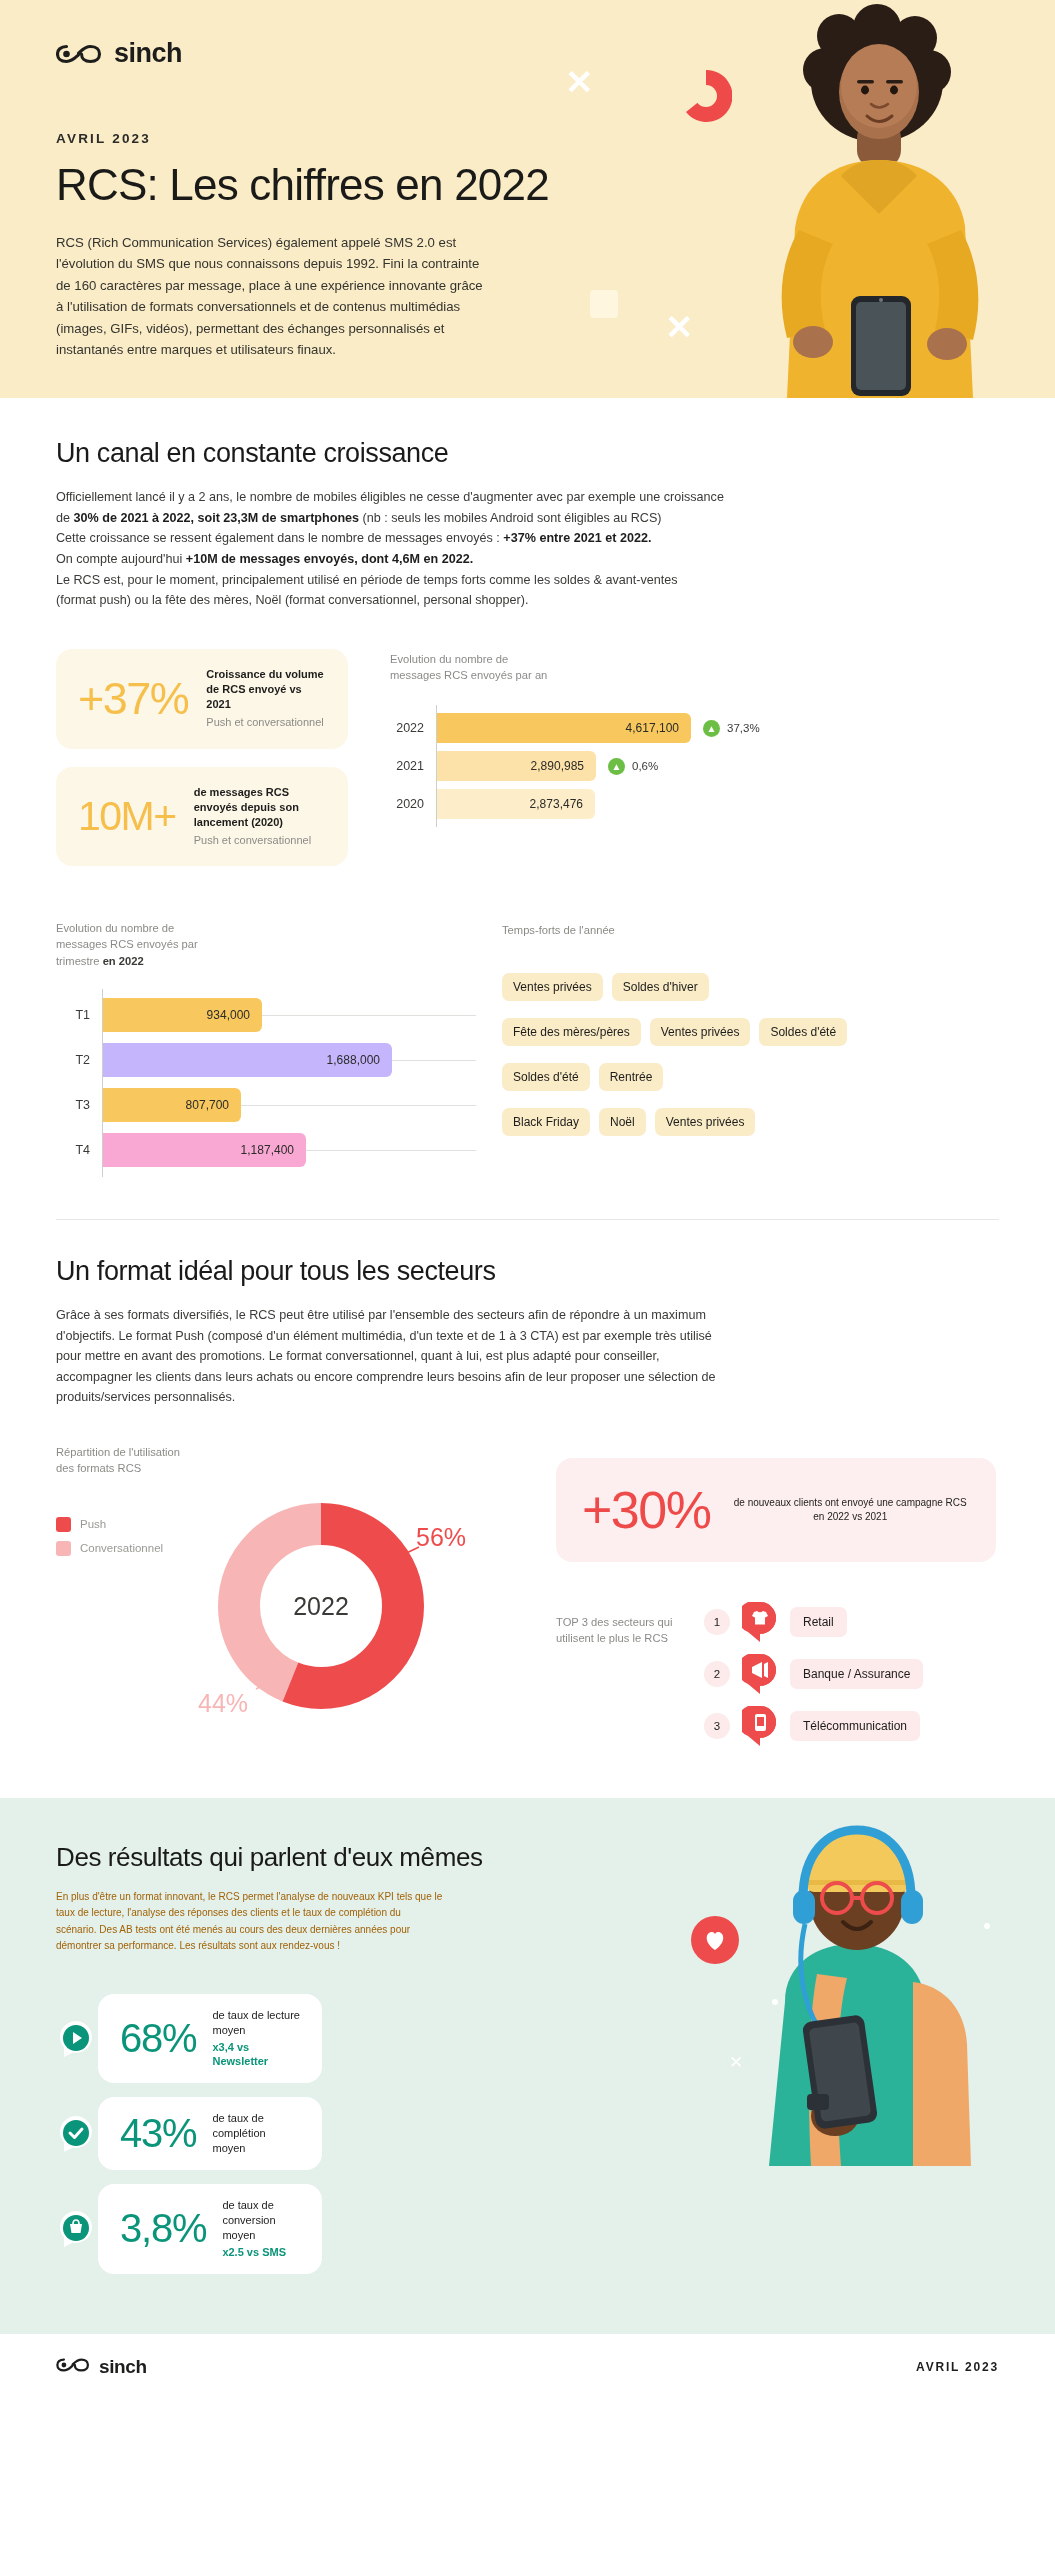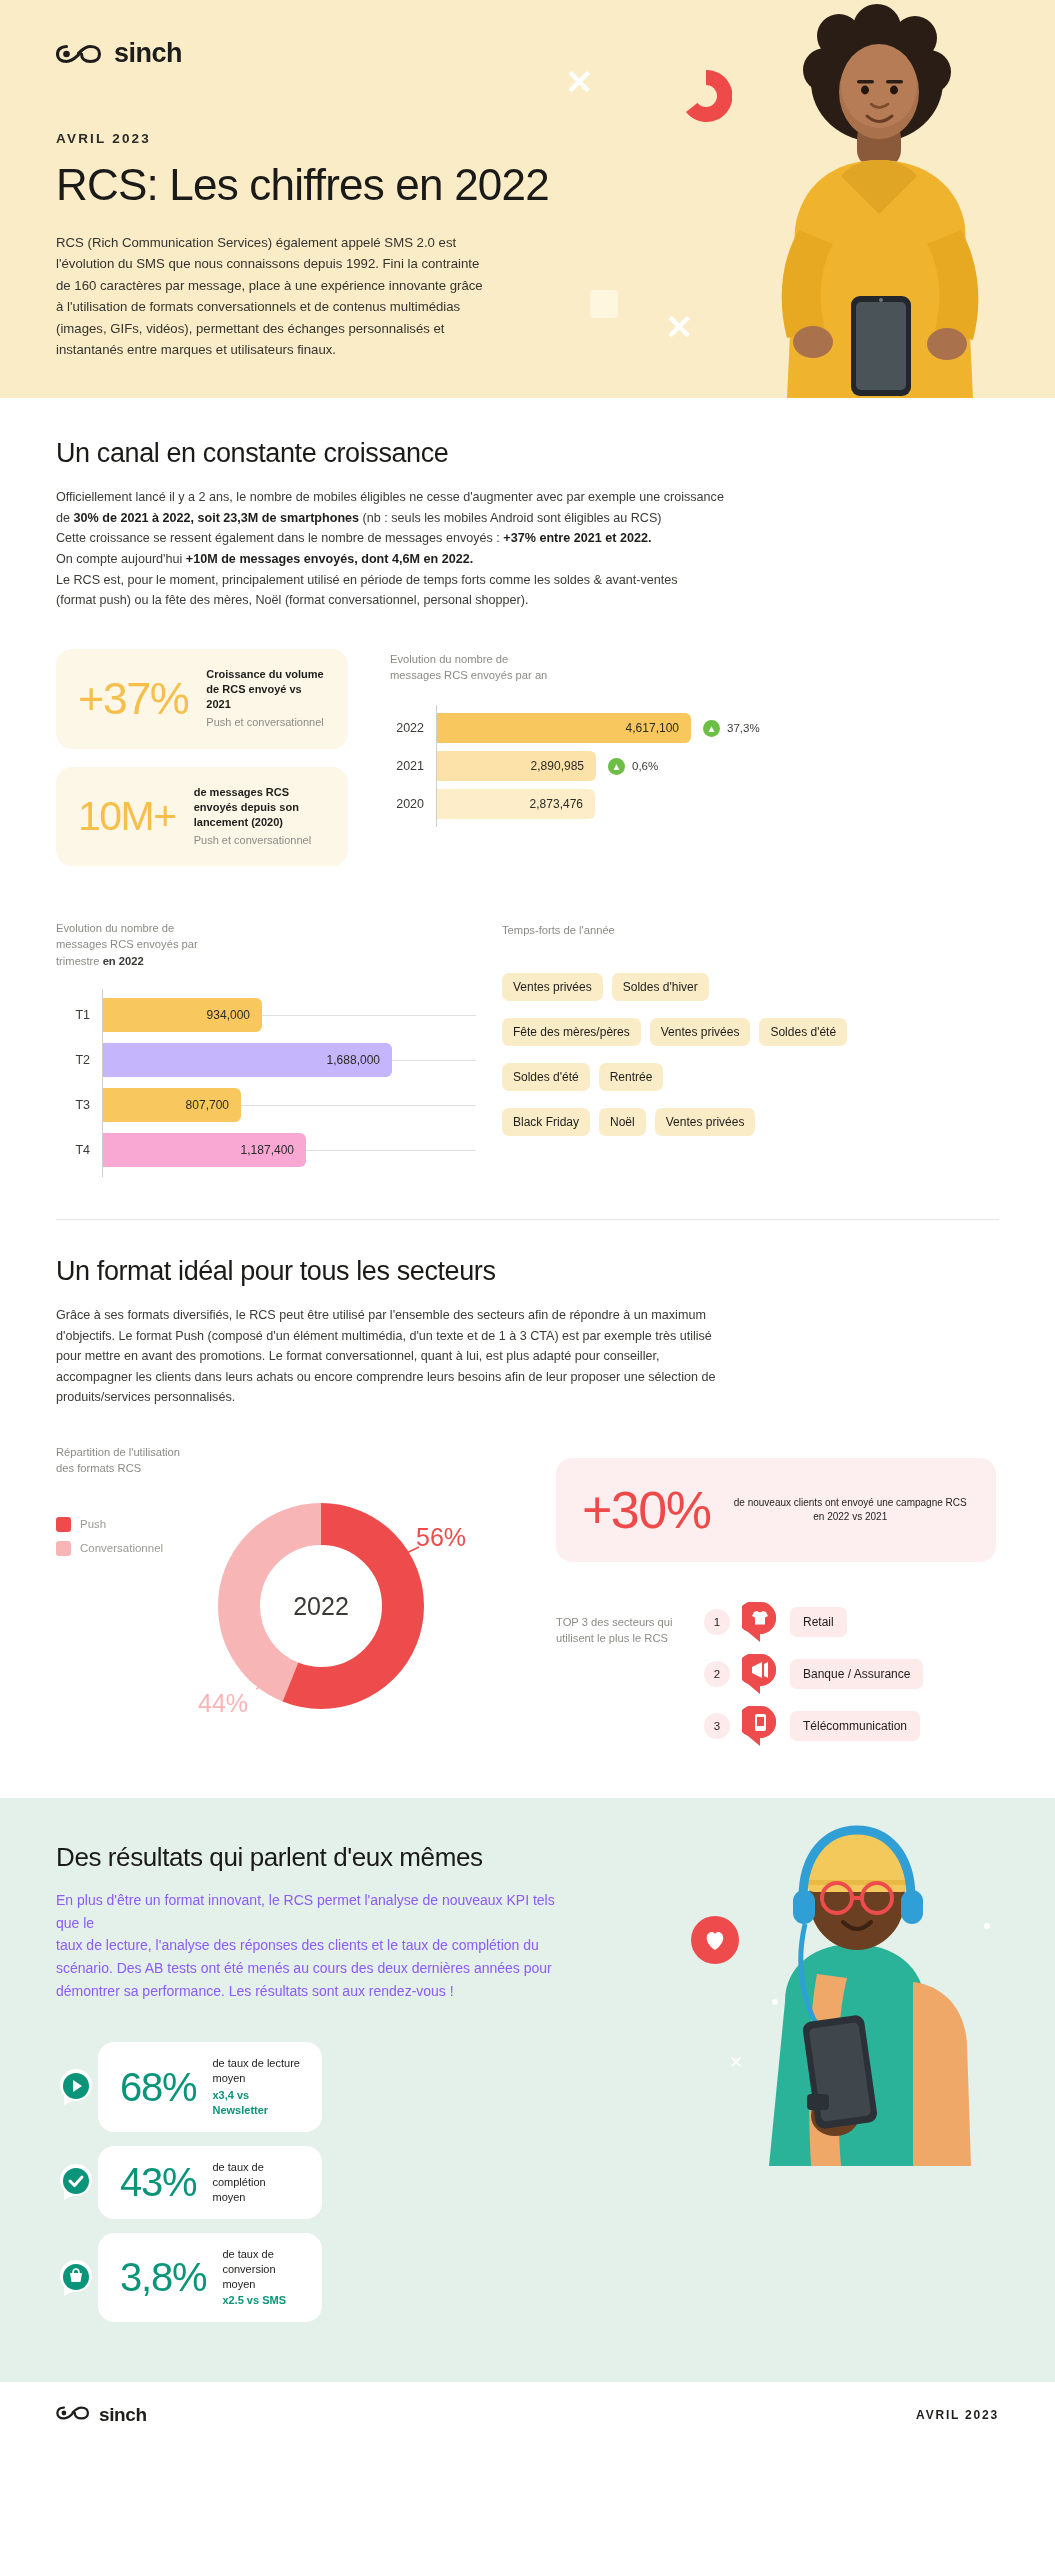--- a/index.html
+++ b/index.html
@@ -113,21 +113,21 @@
     align-items: flex-start; justify-content: center;
   }
   .sector-tag {
     background: #fdeaea; border-radius: 7px; padding: 8px 13px;
     font-size: 12px; color: #1d1d1b; white-space: nowrap;
   }
 
   
   .results { background: #e4f0ea; padding: 44px 0 46px 0; position: relative; min-height: 372px; }
   .res-title { font-size: 26px; font-weight: 400; color: #1a1a18; letter-spacing: -0.4px; margin-bottom: 16px; }
-  .res-body { font-size: 14px; line-height: 1.62; color: #8b5cf6; max-width: 520px; }
+  .res-body { font-size: 10px; line-height: 1.62; color: #a16207; max-width: 520px; }
   .res-card {
     background: #fff; border-radius: 16px; display: flex; align-items: center;
     gap: 16px; padding: 14px 22px; width: 224px; min-height: 62px;
   }
   .res-big { font-size: 40px; font-weight: 400; color: #0a9479; letter-spacing: -1.2px; }
   .res-txt { font-size: 11px; line-height: 1.35; color: #1d1d1b; }
   .res-txt .mult { color: #0a9479; font-weight: 700; display: block; margin-top: 2px; }
   .res-ic {
     width: 40px; height: 44px; position: relative; display:flex;
     align-items:center; justify-content:center; flex: none;

